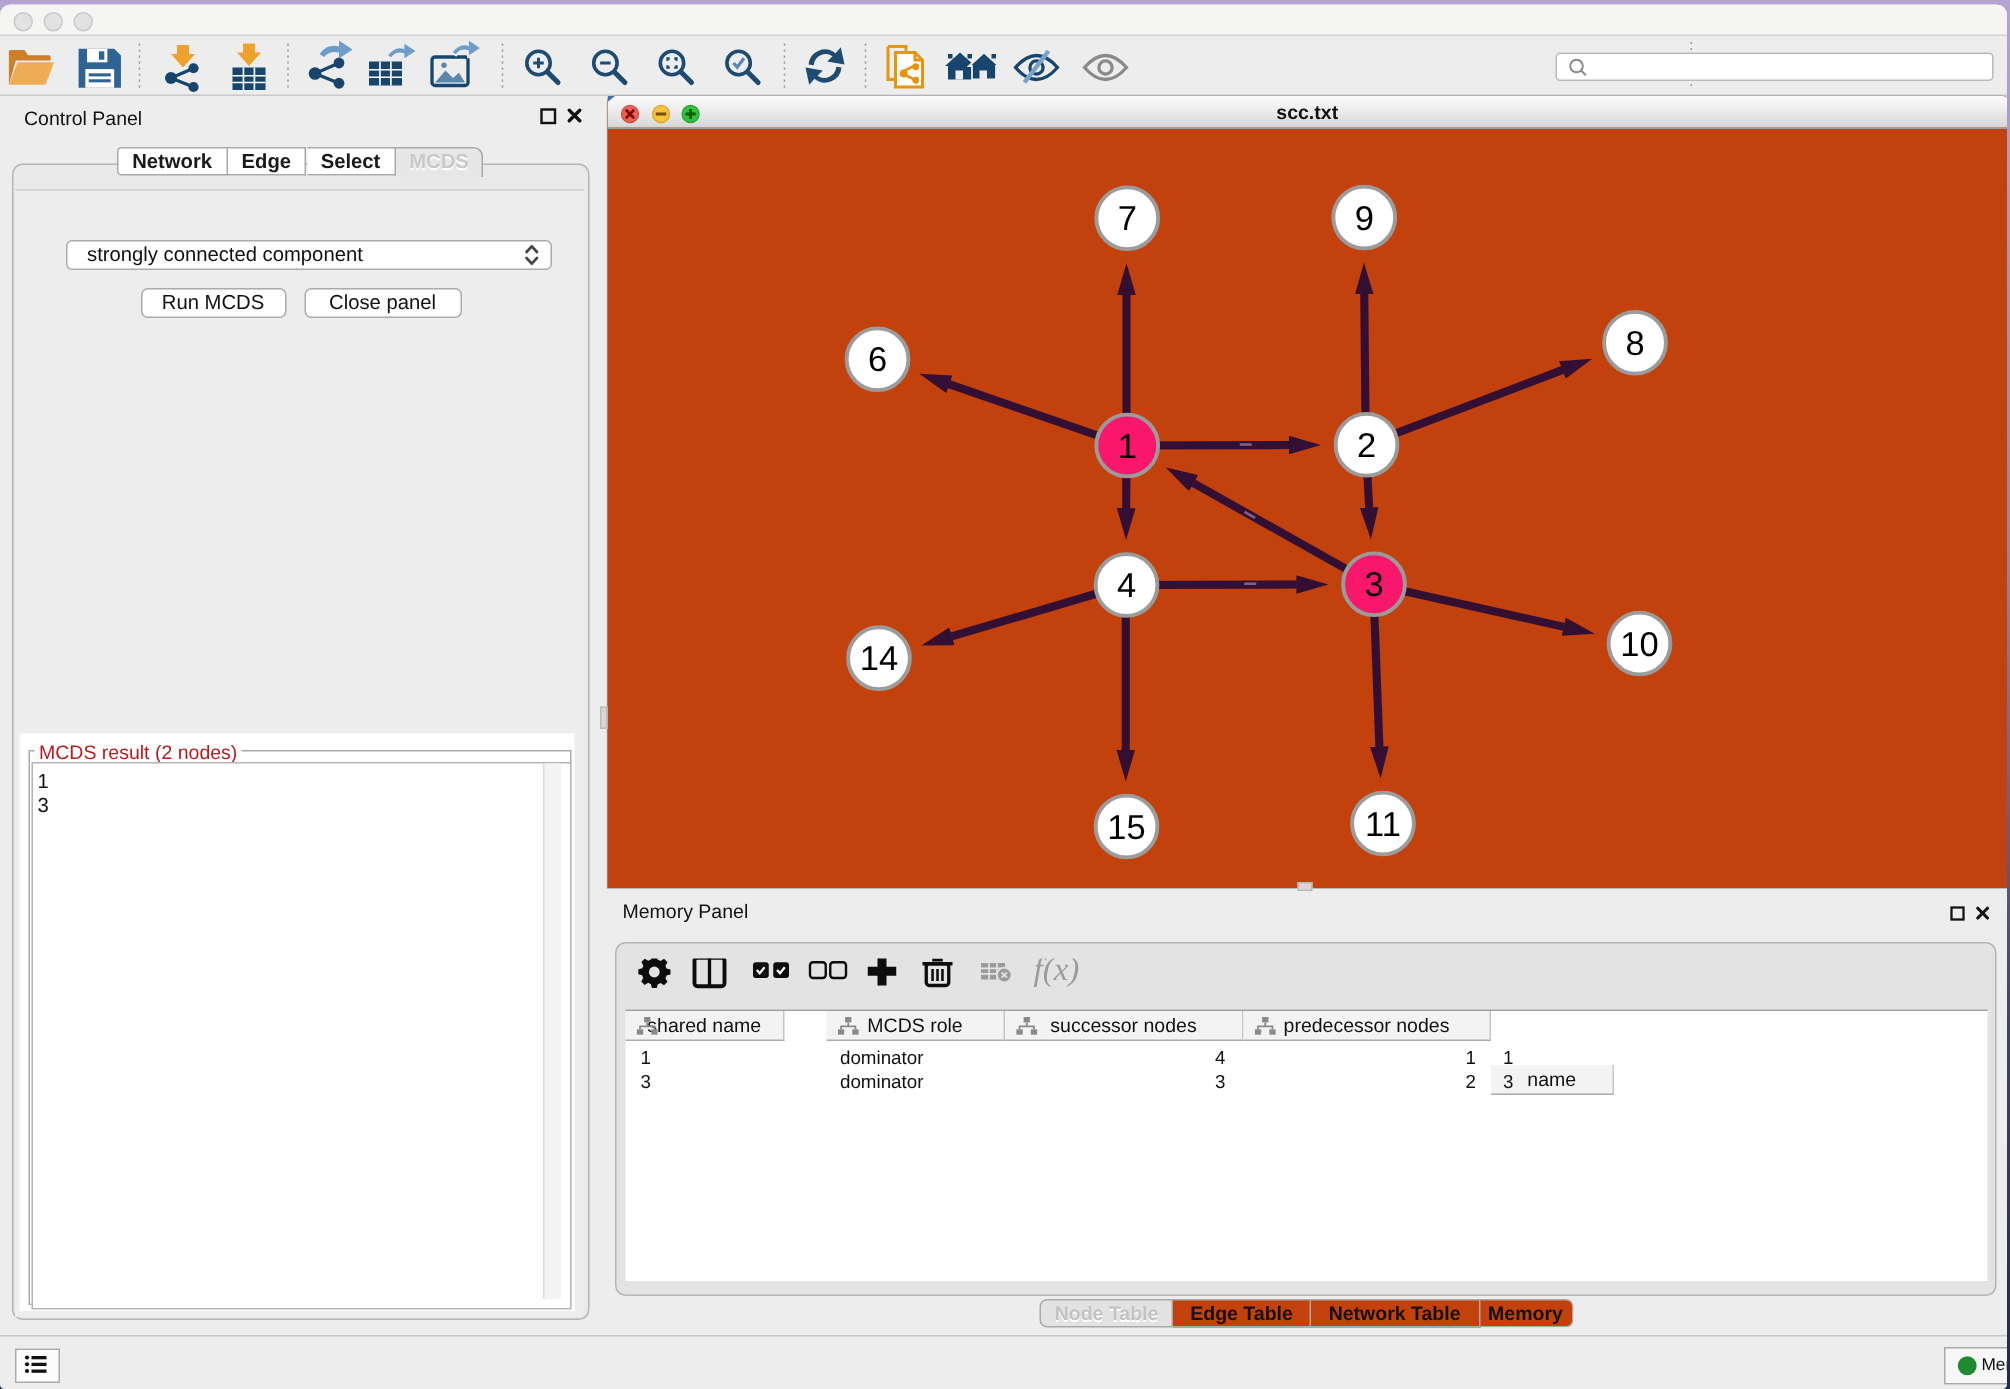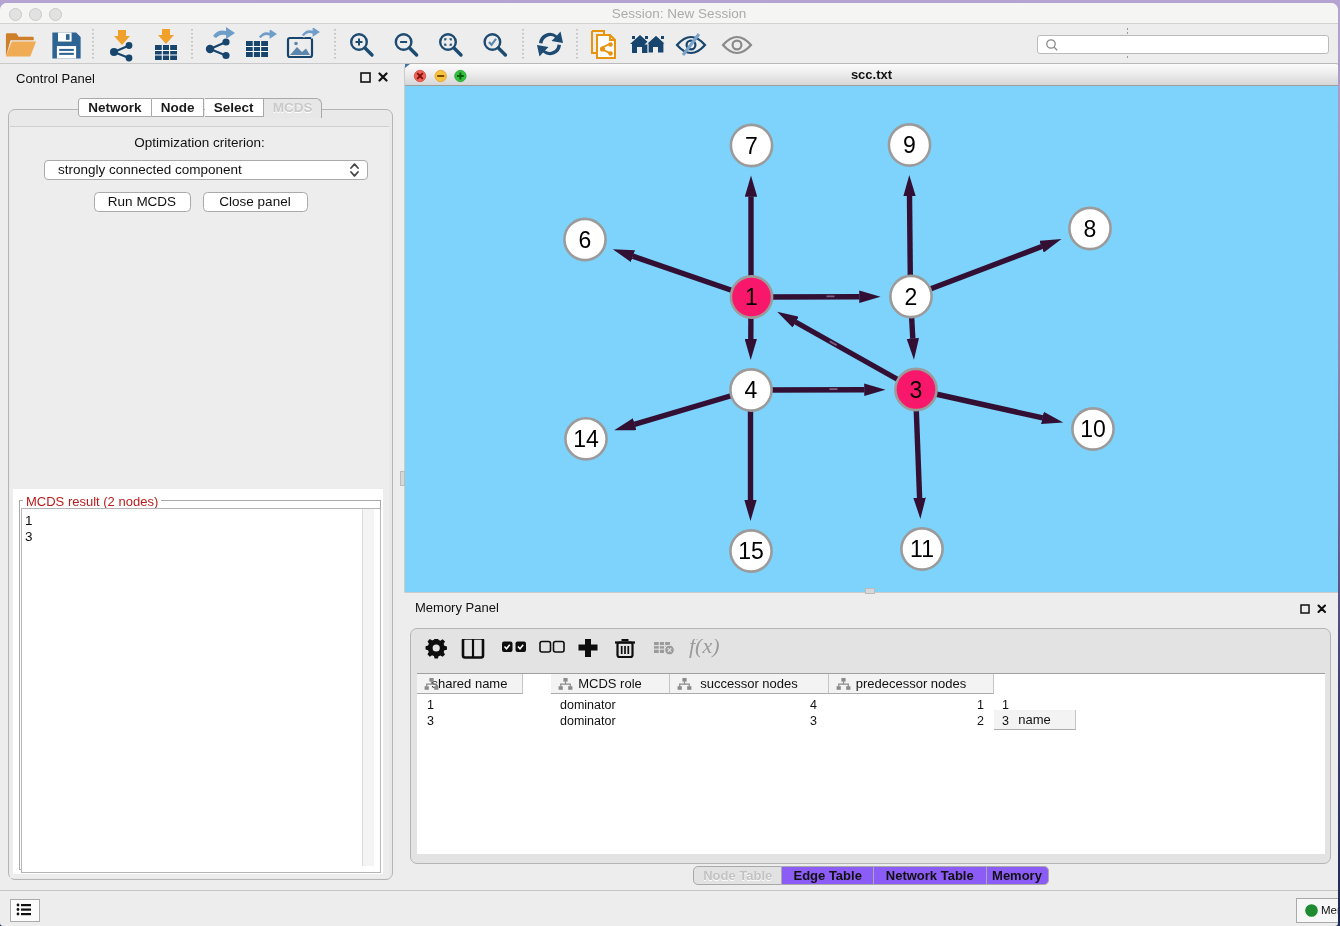--- a/index.html
+++ b/index.html
@@ -27,51 +27,50 @@
          font-size:13.5px;color:#111;line-height:18px;padding-left:13px;}
   .btn{top:189.5px;height:17.5px;background:#fff;border:1px solid #aaa;border-radius:4.5px;font-size:13.5px;
        color:#111;text-align:center;line-height:18px;}
   #mcdswhite{left:13px;top:486.5px;width:370px;height:385px;background:#fff;}
   #fieldset{left:19px;top:497px;width:360px;height:368px;border:1px solid #a9a9a9;}
   #fieldlabel{left:23px;top:491px;background:#fff;padding:0 3px;font-size:13px;color:#b91c1c;}
   #mcdstext{left:21px;top:505.5px;width:355px;height:359px;background:#fff;border:1px solid #b5b5b5;
             font-size:13.5px;color:#111;line-height:16px;padding:4px 0 0 3px;}
   #mcdsscroll{left:362px;top:506.5px;width:11px;height:357px;background:#f4f4f4;border-left:1px solid #dcdcdc;}
   
-  #netwin{left:404.5px;top:61.5px;width:934px;height:528px;background:#7dd3fc;border-radius:4px 4px 0 0;
+  #netwin{left:404.5px;top:61.5px;width:934px;height:528px;background:#c2410c;border-radius:4px 4px 0 0;
           box-shadow:0 0 0 0.5px #aaa;}
   #nettitle{position:absolute;left:0;top:0;width:100%;height:20.5px;border-radius:4px 4px 0 0;
             background:linear-gradient(180deg,#fbfbfb 0%,#ededed 45%,#d6d6d6 100%);border-bottom:1px solid #9e9e9e;}
   #nettext{position:absolute;left:0;top:0;width:100%;text-align:center;font-size:13px;font-weight:600;color:#111;line-height:22px;}
   
   #tp-title{left:415px;top:597px;font-size:13px;color:#111;}
   #tablebox{left:410px;top:625.5px;width:919px;height:233.5px;background:#e3e3e3;border:1px solid #b5b5b5;border-radius:7px;}
   #tbl-toolbar{left:418px;top:634px;height:28px;}
   #tblwhite{left:417px;top:670px;width:908px;height:180px;background:#fff;border-top:1px solid #a0a0a0;}
   .th{top:671px;height:20px;background:#f3f3f3;border-right:1px solid #c6c6c6;border-bottom:1px solid #ababab;
       font-size:13px;color:#111;text-align:center;line-height:20px;box-sizing:border-box;}
   .sorticon{position:absolute;top:4px;}
   .td{font-size:12.5px;color:#111;}
-  .btab{top:863px;height:19.5px;box-sizing:border-box;background:#8b5cf6;border:1px solid #a9a9a9;border-left:none;font-size:13px;
+  .btab{top:863px;height:19.5px;box-sizing:border-box;background:#c2410c;border:1px solid #a9a9a9;border-left:none;font-size:13px;
         color:#111;text-align:center;line-height:18px;font-weight:bold;}
   
   #statusline{left:0;top:887.5px;width:1338px;height:1px;background:#c6c6c6;}
   #listbtn{left:10px;top:896px;width:28px;height:21px;background:#fcfcfc;border:1px solid #ababab;}
   #membtn{left:1296px;top:895px;width:73px;height:23px;background:#f7f7f7;border:1px solid #a9a9a9;
           font-size:11.5px;color:#111;}
 </style>
 </head>
 <body>
 <div id="app">
 
   <div class="abs" id="titlebar"></div>
   <div class="abs tl" style="left:8.5px;"></div>
   <div class="abs tl" style="left:28.5px;"></div>
   <div class="abs tl" style="left:48.5px;"></div>
-  <div class="abs" id="wintitle">Session: New Session</div>
 
   <div class="abs" id="toolbar"></div>
   <svg class="abs" style="left:0;top:21px;" width="780" height="40" viewBox="0 0 780 40">
 
     <g stroke="#9a9a9a" stroke-width="1" stroke-dasharray="1.5,2.5">
       <line x1="93" y1="5" x2="93" y2="36"></line>
         <line x1="192" y1="5" x2="192" y2="36"></line>
       <line x1="335" y1="5" x2="335" y2="36"></line>
         <line x1="523" y1="5" x2="523" y2="36"></line>
       <line x1="577" y1="5" x2="577" y2="36"></line>
@@ -208,25 +207,24 @@
 
   <div class="abs" id="cp-title">Control Panel</div>
   <svg class="abs" style="left:360px;top:69.5px" width="30" height="12" viewBox="0 0 30 12">
       <rect x="1" y="1" width="9" height="9" fill="none" stroke="#111" stroke-width="1.6"></rect>
       <path d="M19.5 1.5 L26.5 8.5 M26.5 1.5 L19.5 8.5" stroke="#111" stroke-width="2.2" stroke-linecap="round"></path>
     </svg>
 
   <div class="abs" id="tabbox"></div>
   <div class="abs" id="innerpanel"></div>
   <div class="abs tab" style="left:78px;width:73.6px;border-left:1px solid #a9a9a9;border-radius:3px 0 0 3px;">Network</div>
-  <div class="abs tab" style="left:151.6px;width:52.9px;">Node</div>
+  <div class="abs tab" style="left:151.6px;width:52.9px;">Edge</div>
   <div class="abs tab" style="left:204.5px;width:59.4px;">Select</div>
   <div class="abs tab" style="left:263.9px;width:58.5px;height:19.5px;background:#e7e7e7;border-bottom:none;border-radius:0 6px 0 0;color:#c9c9c9;text-shadow:0 1px 0 #fff;">MCDS</div>
 
-  <div class="abs" id="optlabel">Optimization criterion:</div>
   <div class="abs" id="combo">strongly connected component
     <svg width="11" height="16" style="position:absolute;right:7px;top:1px" viewBox="0 0 11 16">
         <path d="M2 6 L5.5 2.2 L9 6" fill="none" stroke="#444" stroke-width="1.8" stroke-linecap="round" stroke-linejoin="round"></path>
         <path d="M2 10 L5.5 13.8 L9 10" fill="none" stroke="#444" stroke-width="1.8" stroke-linecap="round" stroke-linejoin="round"></path>
       </svg>
   </div>
   <div class="abs btn" style="left:93.5px;width:95px;">Run MCDS</div>
   <div class="abs btn" style="left:202.5px;width:103px;">Close panel</div>
 
   <div class="abs" id="mcdswhite"></div>

